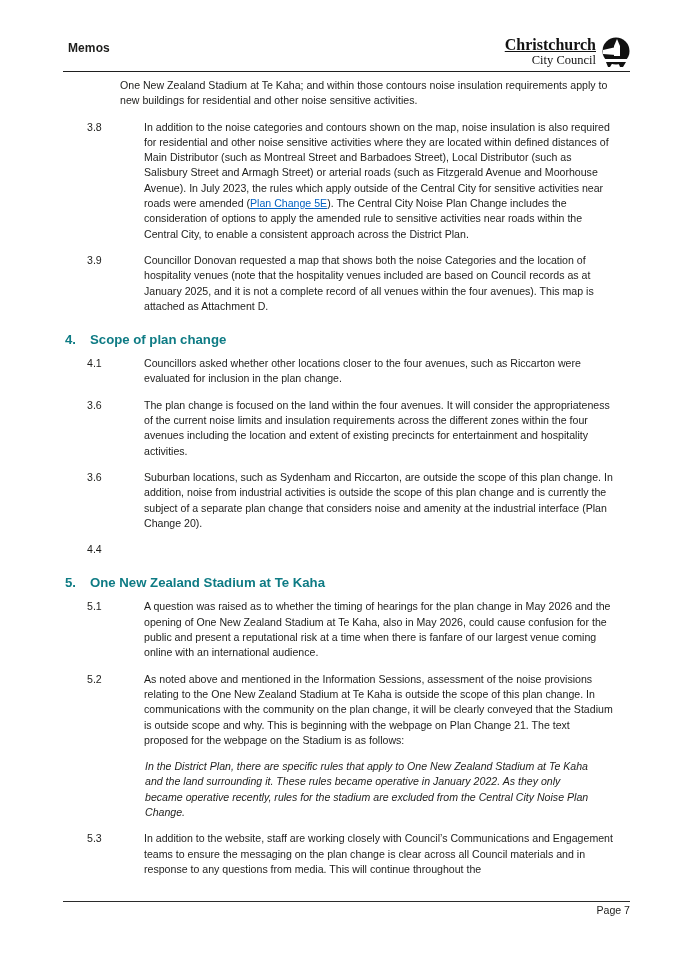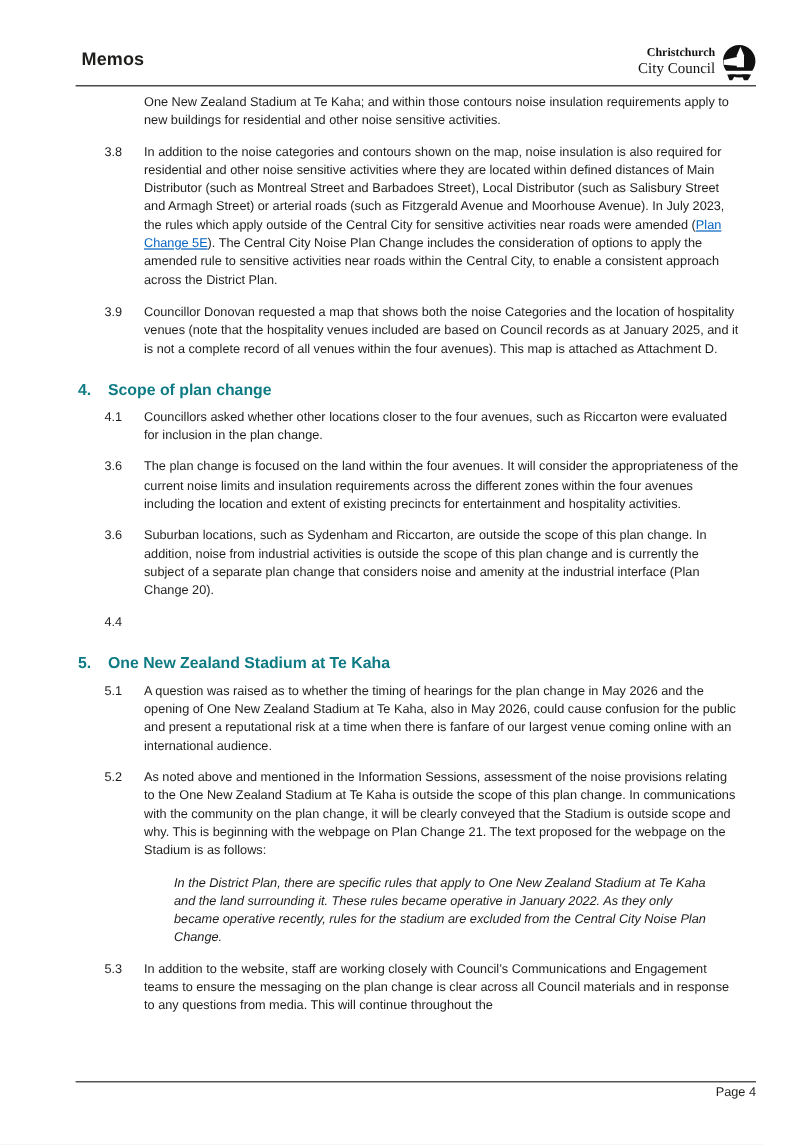--- a/index.html
+++ b/index.html
@@ -4,40 +4,40 @@
 <style>
   html,body { margin:0; padding:0; background:#e8e8e8; }
   .page {
     position:relative; width:675px; height:954px; margin:0 auto;
     background:#ffffff; overflow:hidden;
     font-family:"Liberation Sans", sans-serif; color:#1d1d1b;
   }
   
   .header-title {
     position:absolute; left:68px; top:41px;
-    font-size:15px; font-weight:bold; letter-spacing:0.1px;
+    font-size:12px; font-weight:bold; letter-spacing:0.1px;
   }
   .logo { position:absolute; right:44px; top:37px; display:flex; align-items:center; }
   .logo-text {
     text-align:right; font-family:"Liberation Serif", serif;
     line-height:1.03; margin-right:5px; color:#121212;
   }
-  .logo-line1 { font-weight:bold; font-size:10px; }
+  .logo-line1 { font-weight:bold; font-size:16px;text-decoration:underline; }
   .logo-line2 { font-size:12.5px;font-family:Liberation Serif, serif; }
   .logo-icon { width:30px; height:30px; }
   .hrule { position:absolute; left:63px; width:567px; border-top:1.7px solid #1f1f1f; }
   .rule-top { top:71px; }
   .rule-bottom { top:901px; border-top-color:#2b2b2b; }
   
   .content {
     position:absolute; left:63px; top:78px; width:553px;
     font-size:10.6px; line-height:15.3px;
   }
   .cont-para { padding-left:57px; }
-  .para { display:flex; margin-top:11px; }
+  .para { display:flex; margin-top:11px;gap:24px; }
   .para .num { margin-left:24px; width:33px; flex:0 0 33px; }
   .para .ptext { flex:1; }
   .sec-heading {
     display:flex; margin-top:17px; margin-bottom:-3px;
     color:#0e7b84; font-weight:bold; font-size:13.2px; line-height:17px;
   }
   .sec-heading .snum { margin-left:2px; width:25px; flex:0 0 25px; }
   a.doc-link { color:#0563c1; text-decoration:underline; cursor:pointer; }
   .quote {
     font-style:italic; margin-top:11px; margin-left:82px; width:447px;
@@ -124,15 +124,15 @@
     <div class="quote">In the District Plan, there are specific rules that apply to One New Zealand Stadium at Te Kaha and the land surrounding it. These rules became operative in January 2022. As they only became operative recently, rules for the stadium are excluded from the Central City Noise Plan Change.</div>
 
     <div class="para">
       <span class="num">5.3</span>
       <div class="ptext">In addition to the website, staff are working closely with Council’s Communications and Engagement teams to ensure the messaging on the plan change is clear across all Council materials and in response to any questions from media. This will continue throughout the</div>
     </div>
 
   </div>
 
   <div class="hrule rule-bottom"></div>
-  <div class="footer-page">Page 4</div>
+  <div class="footer-page">Page 7</div>
 
 </div>
 
 </body></html>

